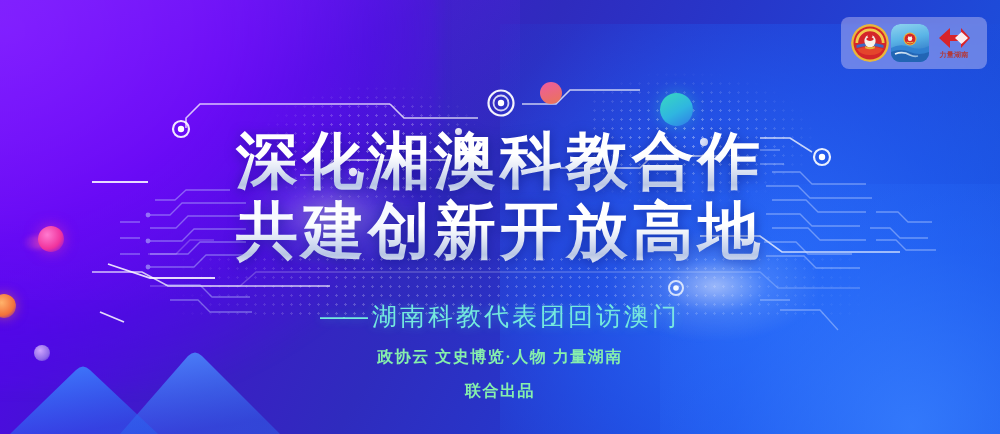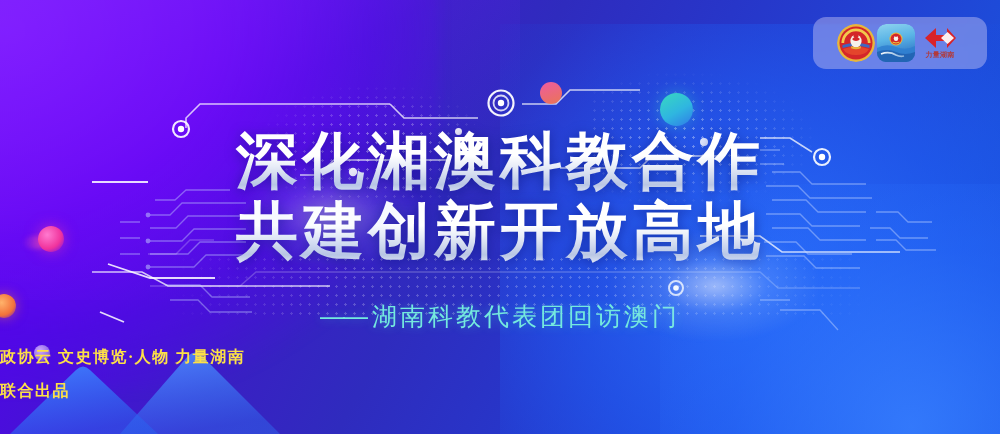--- a/index.html
+++ b/index.html
@@ -126,33 +126,33 @@
   .subtitle{
     position:absolute;left:0;right:0;top:300px;text-align:center;z-index:6;
     font-family:"Liberation Sans","DejaVu Sans",sans-serif;
     font-size:25px;font-weight:500;letter-spacing:3px;
     color:#74e9de;
     text-shadow:0 0 10px rgba(60,220,210,.45);
   }
   .subtitle .dash{letter-spacing:-2px;margin-right:6px;}
 
   .credits{
-    position:absolute;left:0;right:0;top:346px;z-index:6;
-    color:#fde047;
+    position:absolute;left:0;right:0;top:346px;text-align:center;z-index:6;
+    color:#86efac;
   }
   .credits .l1{font-size:16px;letter-spacing:1.5px;font-weight:600;line-height:22px;
     font-family:"Liberation Serif","DejaVu Serif",serif;}
   .credits .l2{font-size:16px;letter-spacing:1.5px;font-weight:600;line-height:22px;margin-top:12px;
     font-family:"Liberation Serif","DejaVu Serif",serif;}
 
   
   .logobar{
     position:absolute;right:13px;top:17px;z-index:9;
     display:flex;align-items:center;gap:2px;
-    padding:7px 24px;border-radius:13px;
+    padding:7px 10px;border-radius:8px;
     background:rgba(210,205,245,0.42);
     backdrop-filter:blur(1px);
   }
   .logo{position:relative;width:38px;height:38px;flex:0 0 auto;}
   .logo.badge{border-radius:50%;overflow:hidden;}
   .logo.app{border-radius:9px;overflow:hidden;}
   .logo-lq{display:flex;flex-direction:column;align-items:center;justify-content:center;width:46px;height:38px;}
   .lq-mark{width:34px;height:22px;}
   .lq-text{font-size:7px;color:#b23a3a;letter-spacing:.3px;margin-top:1px;font-weight:700;
     font-family:"Liberation Serif","DejaVu Serif",serif;white-space:nowrap;}

